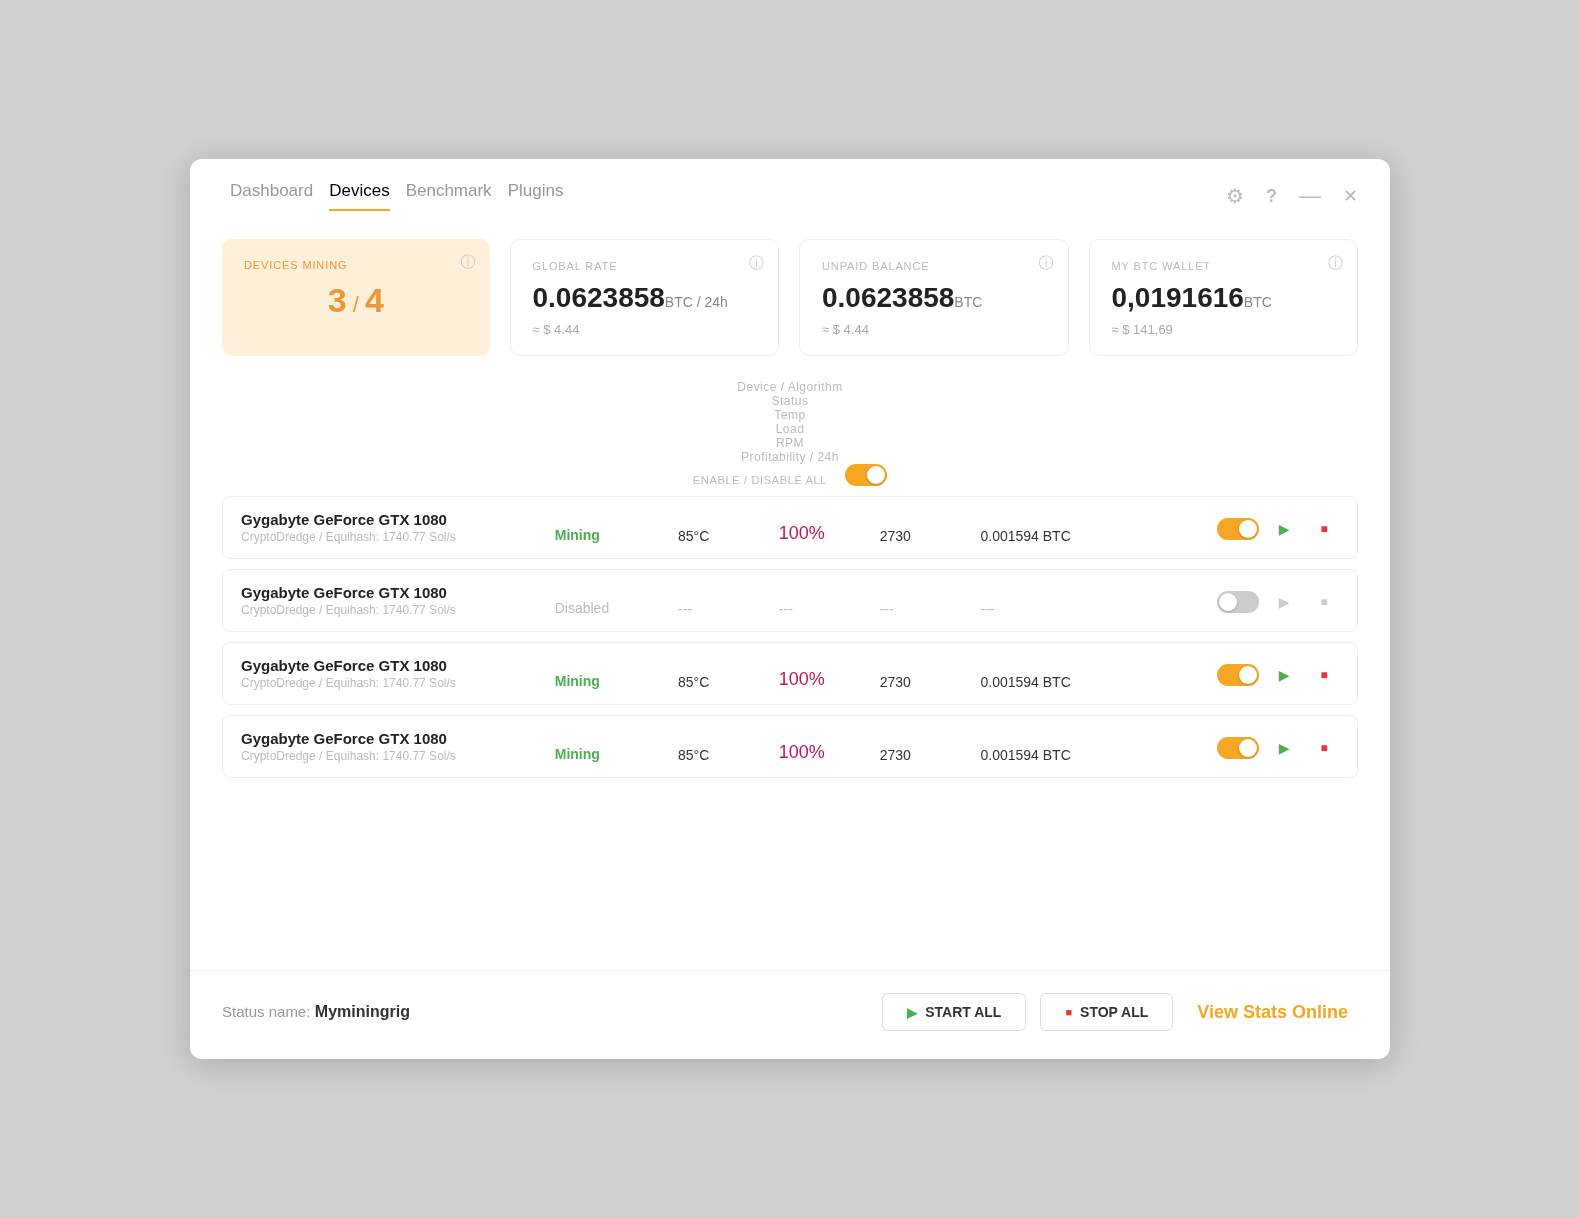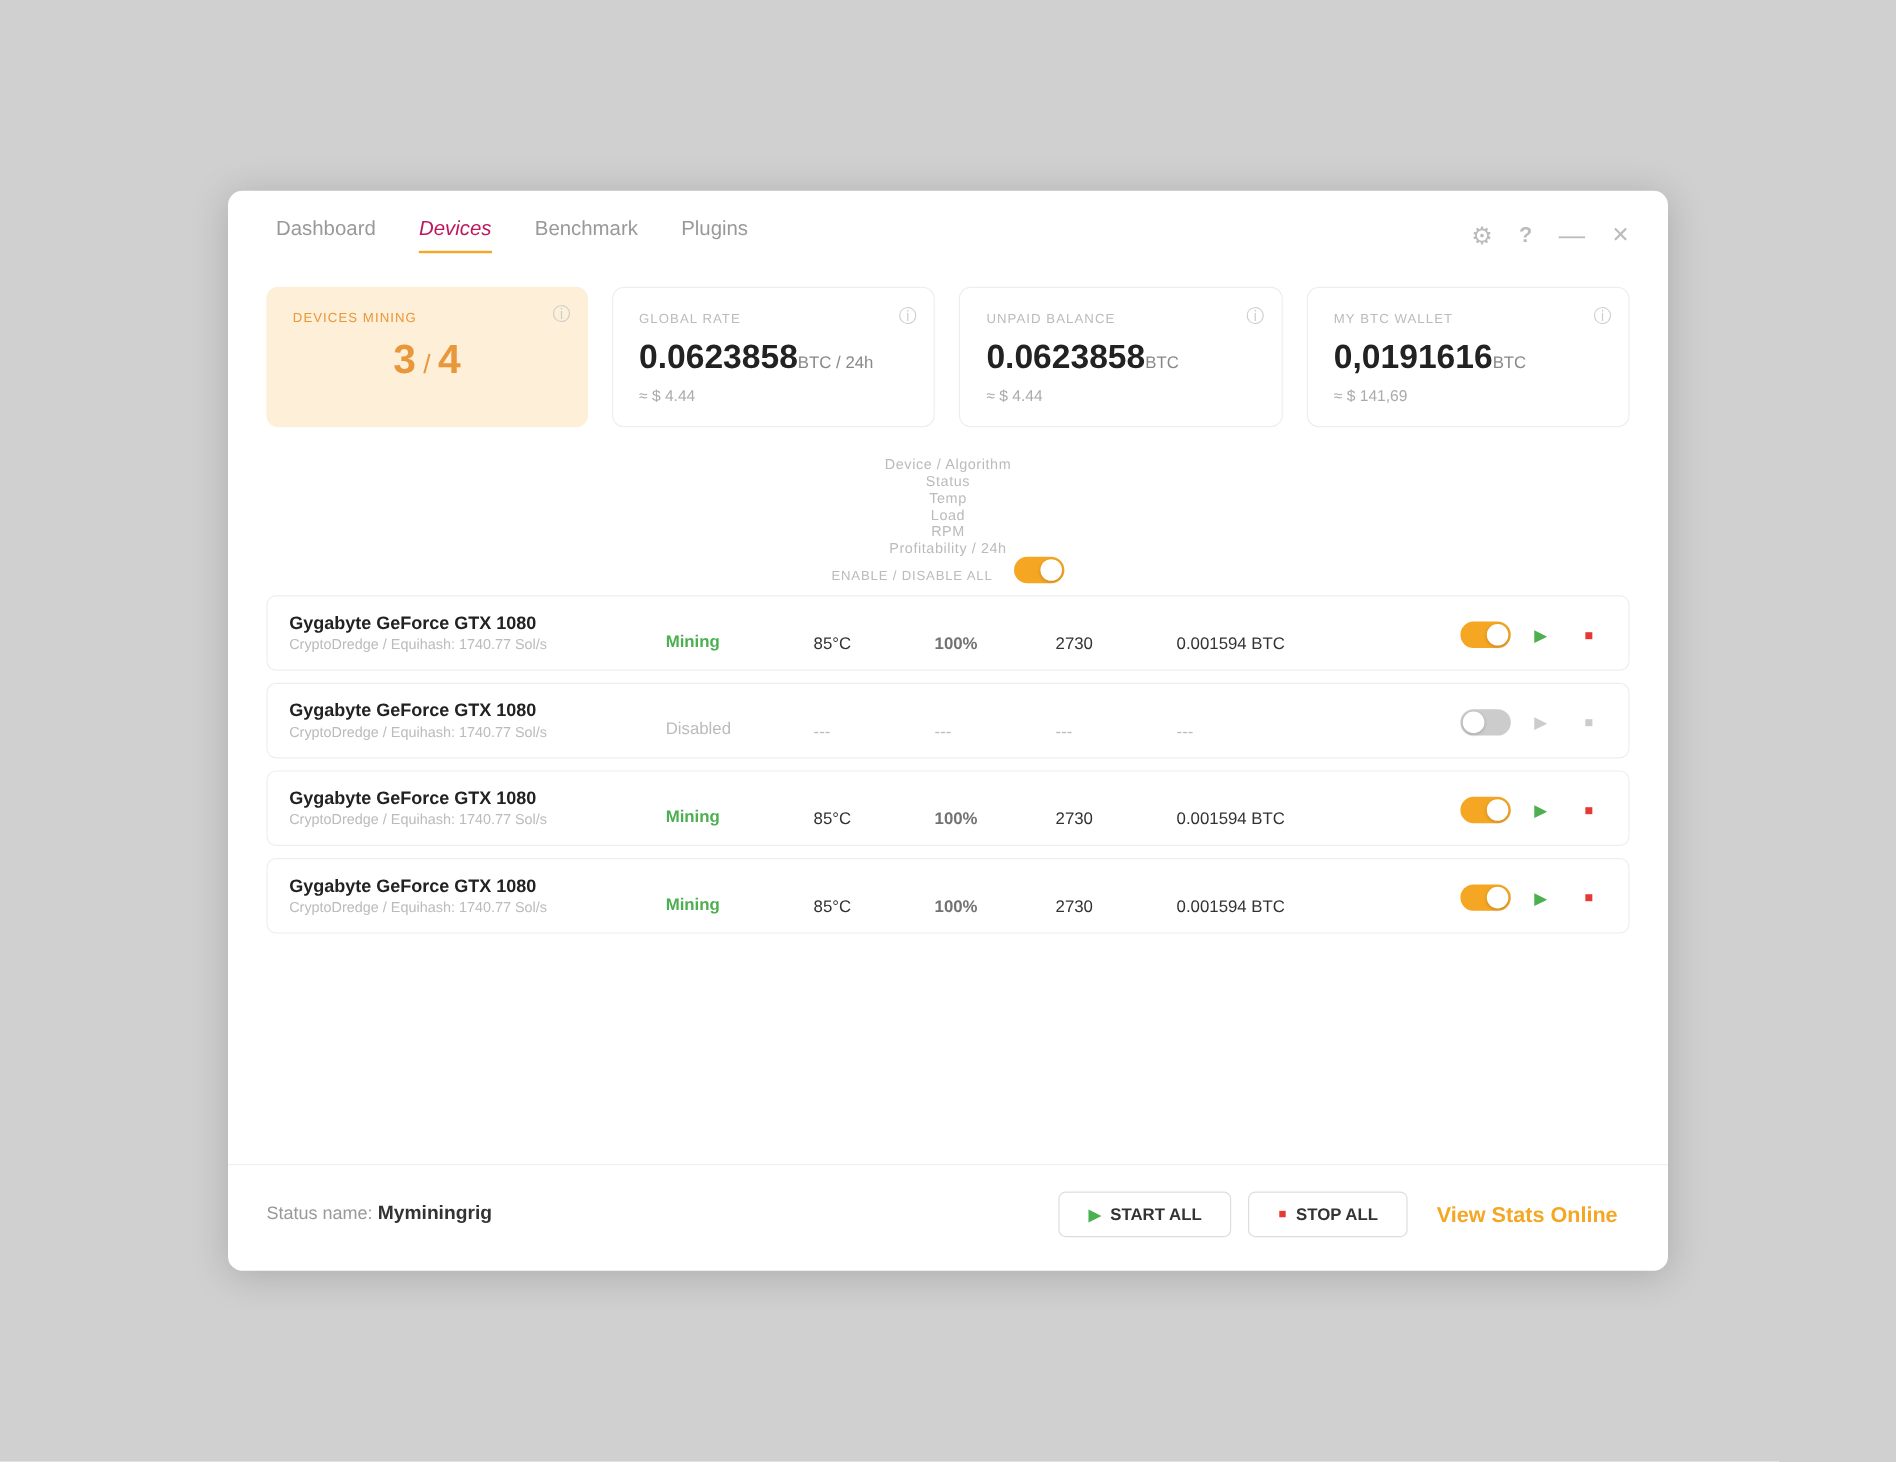--- a/index.html
+++ b/index.html
@@ -24,36 +24,35 @@
     }
     
     .title-bar {
       display: flex;
       align-items: center;
       justify-content: space-between;
       padding: 22px 32px 0 40px;
     }
     .nav-tabs {
       display: flex;
-      gap: 36px;
+      gap: 16px;
       align-items: flex-end;
     }
     .nav-tab {
       font-size: 17px;
       color: #999;
       cursor: pointer;
       padding-bottom: 8px;
       border-bottom: 2px solid transparent;
       text-decoration: none;
     }
     .nav-tab.active {
-      color: #be185d;
+      color: #000000;
       border-bottom: 2px solid #f5a623;
       font-weight: 500;
-      font-style: italic;
     }
     .window-controls {
       display: flex;
       gap: 22px;
       align-items: center;
     }
     .win-icon {
       color: #bbb;
       font-size: 20px;
       cursor: pointer;
@@ -179,21 +178,21 @@
       border: 1.5px solid #eee;
       border-radius: 8px;
       padding: 14px 18px;
       margin-bottom: 10px;
       background: #fff;
     }
     .device-name { font-size: 15px; font-weight: 600; color: #222; }
     .device-algo { font-size: 12px; color: #bbb; margin-top: 2px; }
     .status-mining { color: #4caf50; font-weight: 600; font-size: 14px; }
     .status-disabled { color: #bbb; font-size: 14px; }
-    .val-green { color: #737373; font-weight: 700; font-size: 14px; }
+    .val-green { color: #be185d; font-weight: 400; font-size: 18px; }
     .val-normal { color: #333; font-size: 14px; }
     .val-dash { color: #bbb; font-size: 14px; }
     .row-controls { display: flex; align-items: center; gap: 10px; }
     .btn-play {
       width: 30px; height: 30px;
       border: none; background: transparent;
       cursor: pointer;
       display: flex; align-items: center; justify-content: center;
       font-size: 14px;
     }

